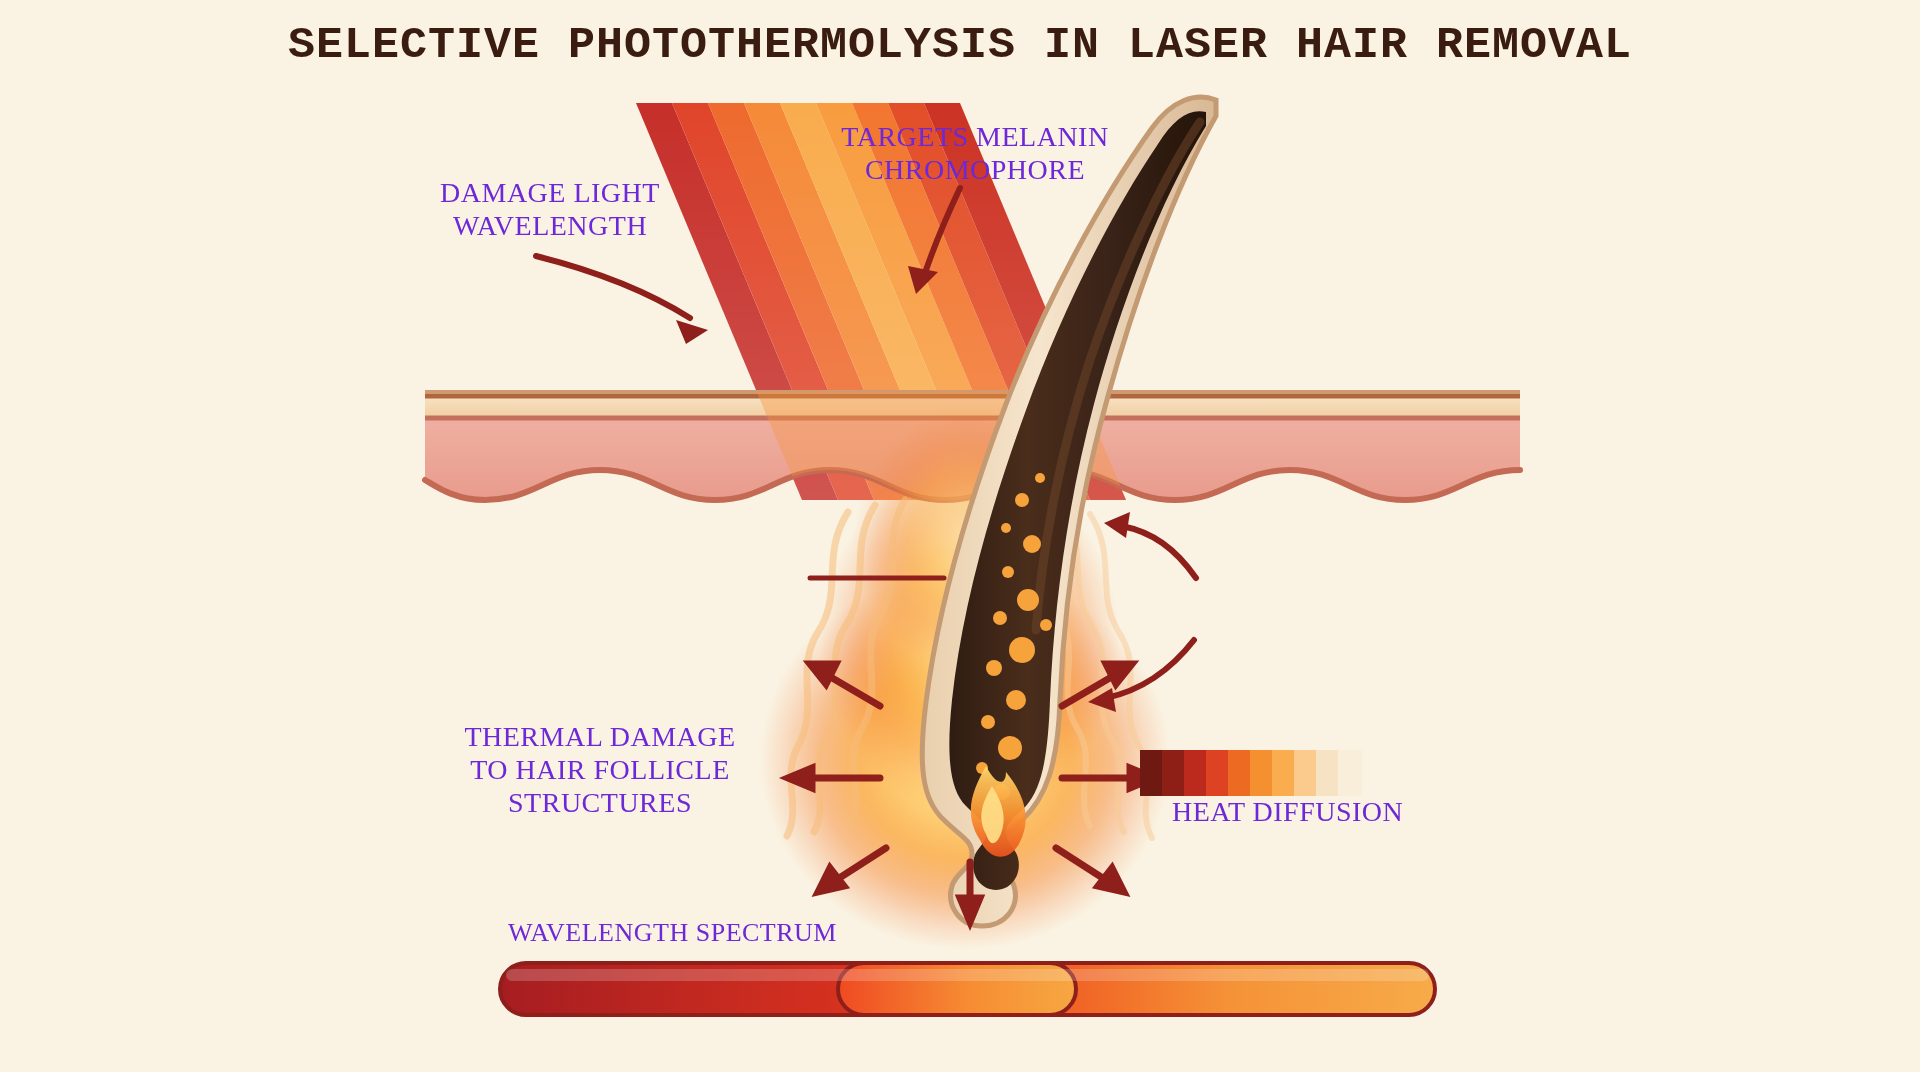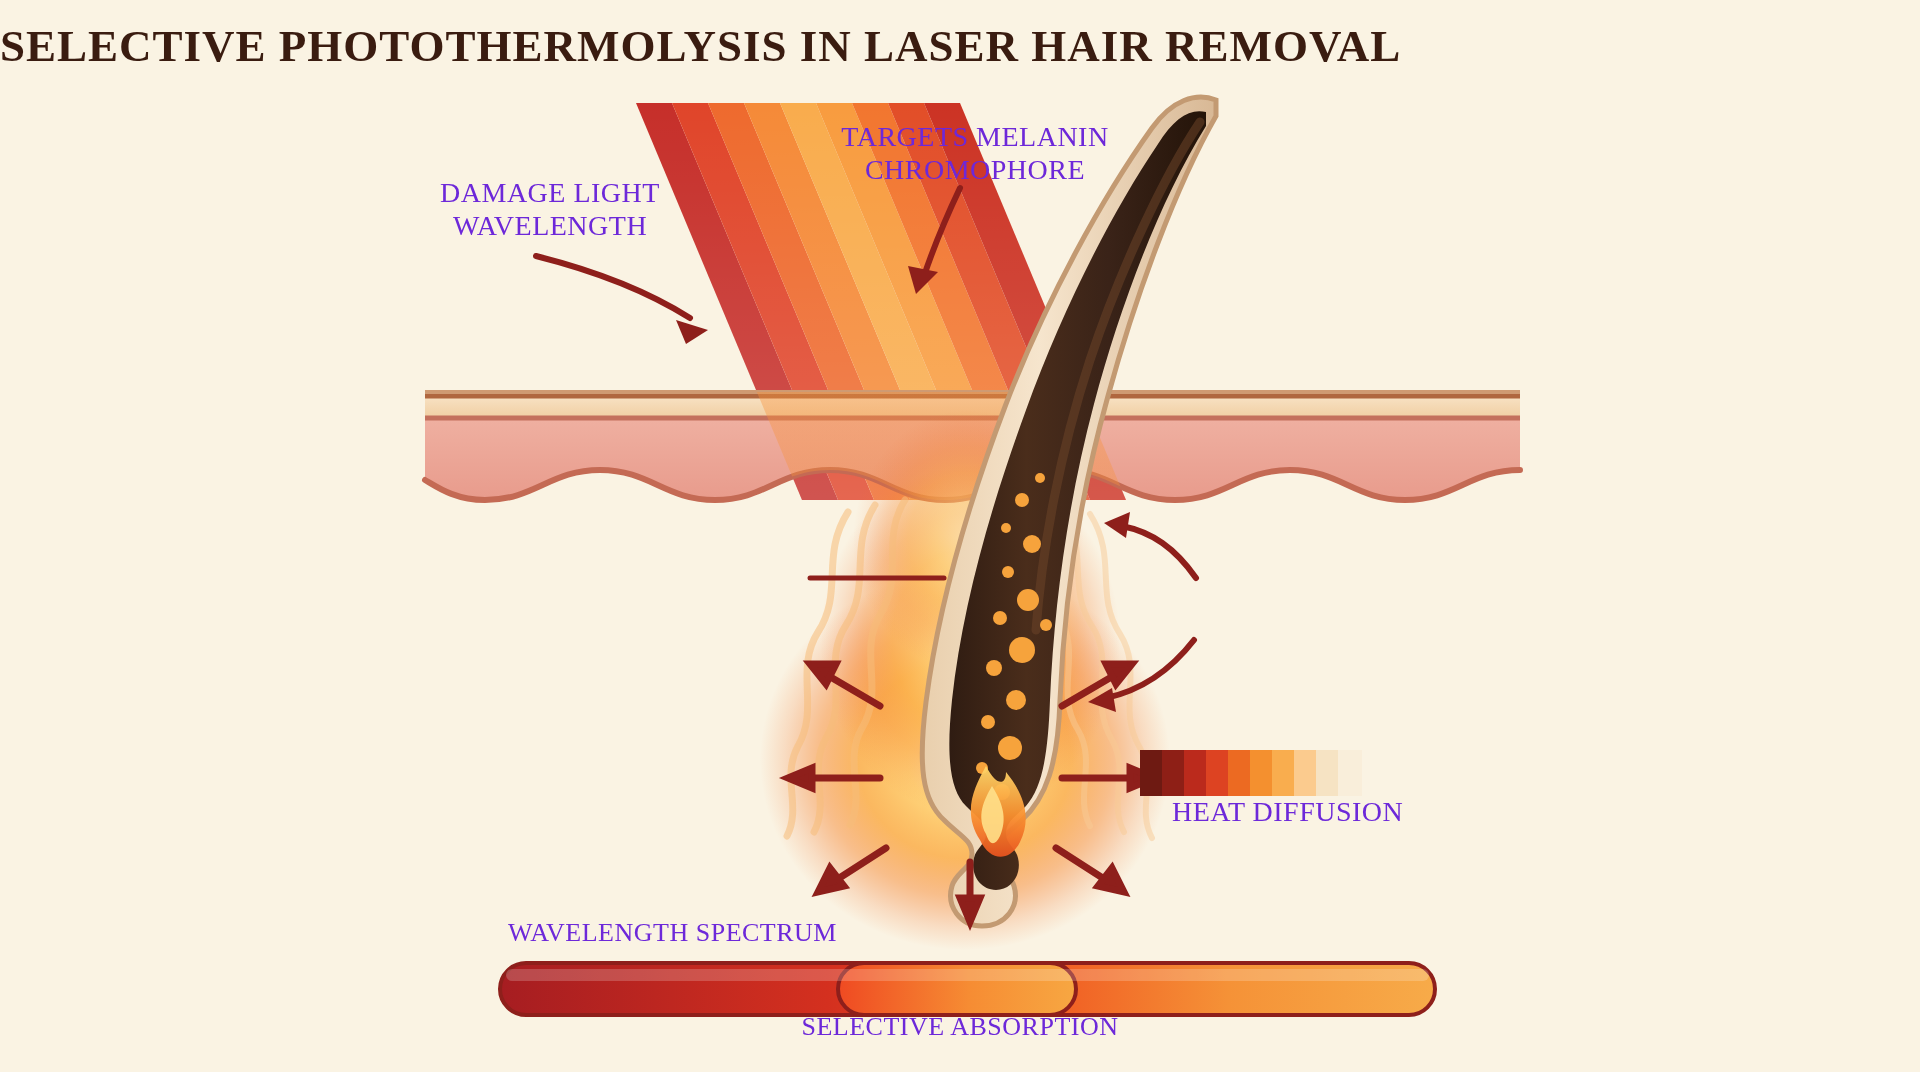--- a/index.html
+++ b/index.html
@@ -17,25 +17,26 @@
     color:#6d28d9;
     font-family:"Liberation Serif", serif;
     text-align:center;
     letter-spacing:.5px;
     line-height:1.18;
     white-space:pre-line;
     pointer-events:none;
   }
   #title{
     position:absolute;left:0;right:0;top:20px;
+    text-align:center;
     font-size:45px;
     font-weight:bold;
     letter-spacing:1.0px;
     color:#3a1c10;
-    font-family:Liberation Serif, serif;
+    font-family:Liberation Mono, monospace;
   }
   .lbl-laser{left:410px;top:176px;width:280px;font-size:28px;}
   .lbl-melanin-target{left:830px;top:120px;width:290px;font-size:28px;}
   .lbl-energy{left:430px;top:546px;width:330px;font-size:28px;}
   .lbl-heat-gen{left:1120px;top:572px;width:250px;font-size:28px;}
   .lbl-thermal{left:455px;top:720px;width:290px;font-size:28px;}
   .lbl-heatdiff{left:1172px;top:795px;width:250px;font-size:28px;text-align:left;}
   .lbl-wavespec{left:508px;top:918px;width:380px;font-size:26px;text-align:left;}
   .lbl-selabs{left:0;right:0;top:1012px;font-size:26px;text-align:center;width:1920px;}
   .lbl-selabs{left:640px;width:640px;}
@@ -336,20 +337,22 @@
   <div id="title">SELECTIVE PHOTOTHERMOLYSIS IN LASER HAIR REMOVAL</div>
 
   <div class="lbl lbl-laser">DAMAGE LIGHT
 WAVELENGTH</div>
 
   <div class="lbl lbl-melanin-target">TARGETS MELANIN
 CHROMOPHORE</div>
 
 
 
+  <div class="lbl lbl-thermal">THERMAL DAMAGE
+TO HAIR FOLLICLE
+STRUCTURES</div>
 
   <div class="lbl lbl-heatdiff">HEAT DIFFUSION</div>
 
   <div class="lbl lbl-wavespec">WAVELENGTH SPECTRUM</div>
 
-  <div class="lbl lbl-selabs">SELECTIVE ABSORPTION</div>
 
 </div>
 
 </body></html>

